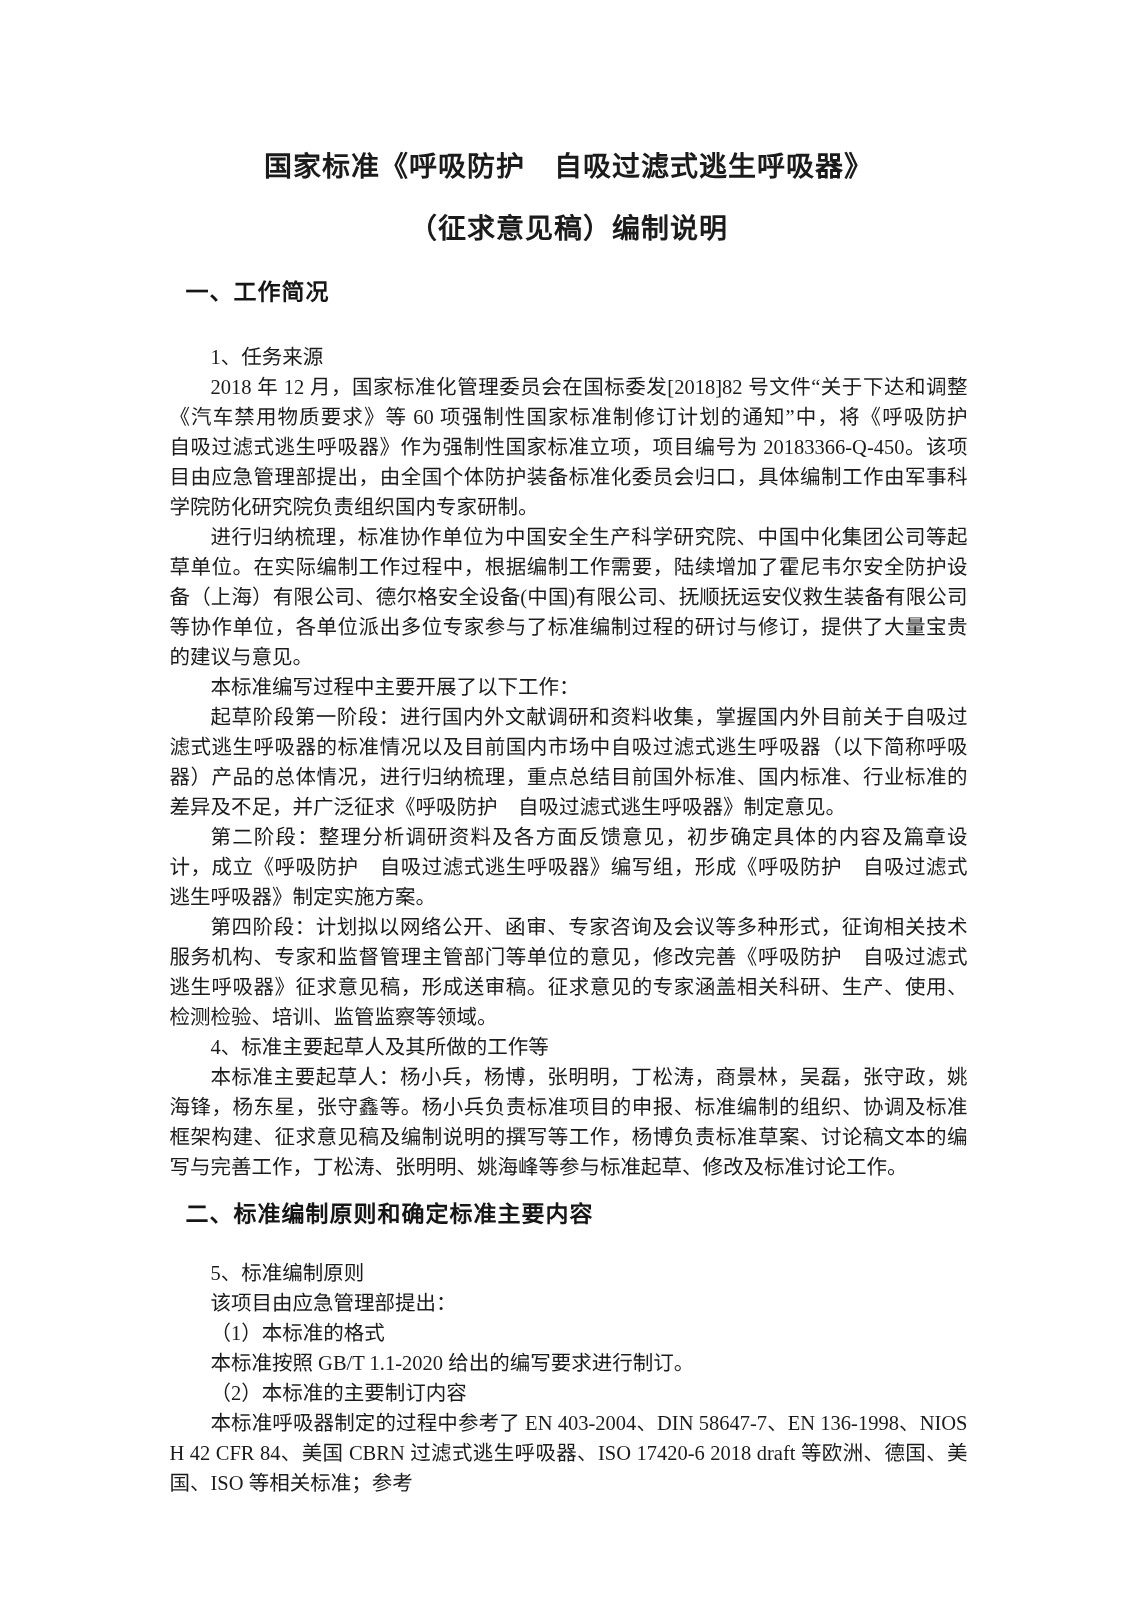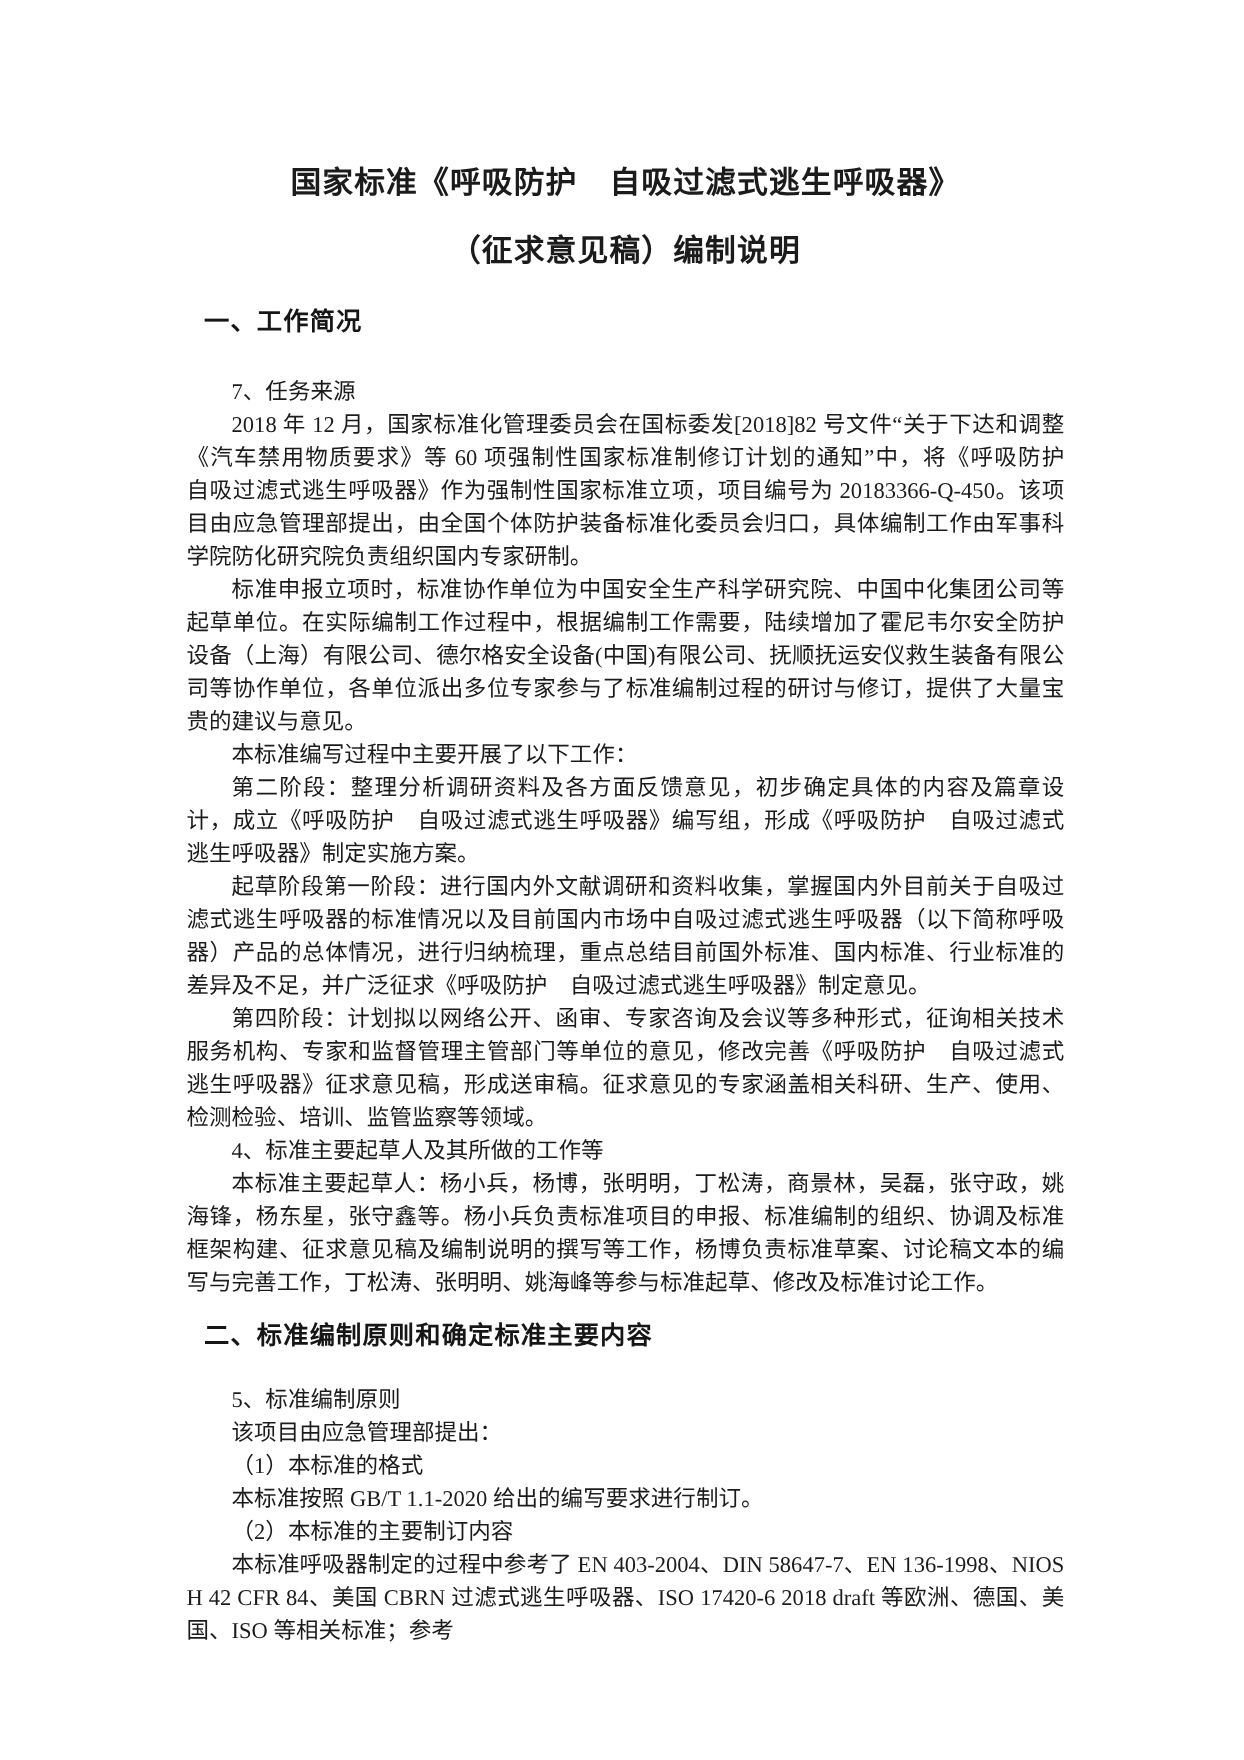--- a/index.html
+++ b/index.html
@@ -70,26 +70,26 @@
 
 <div class="page">
 
   <h1 class="doc-title">国家标准《呼吸防护　自吸过滤式逃生呼吸器》</h1>
 
   <h1 class="doc-title second">（征求意见稿）编制说明</h1>
 
   <h2 class="section-heading first">一、工作简况</h2>
 
   <div class="section-body first">
-    <p class="para">7、任务来源</p>
+    <p class="para">1、任务来源</p>
     <p class="para">2018 年 12 月，国家标准化管理委员会在国标委发[2018]82 号文件“关于下达和调整《汽车禁用物质要求》等 60 项强制性国家标准制修订计划的通知”中，将《呼吸防护　自吸过滤式逃生呼吸器》作为强制性国家标准立项，项目编号为 20183366-Q-450。该项目由应急管理部提出，由全国个体防护装备标准化委员会归口，具体编制工作由军事科学院防化研究院负责组织国内专家研制。</p>
-    <p class="para">标准申报立项时，标准协作单位为中国安全生产科学研究院、中国中化集团公司等起草单位。在实际编制工作过程中，根据编制工作需要，陆续增加了霍尼韦尔安全防护设备（上海）有限公司、德尔格安全设备(中国)有限公司、抚顺抚运安仪救生装备有限公司等协作单位，各单位派出多位专家参与了标准编制过程的研讨与修订，提供了大量宝贵的建议与意见。</p>
+    <p class="para">进行归纳梳理，标准协作单位为中国安全生产科学研究院、中国中化集团公司等起草单位。在实际编制工作过程中，根据编制工作需要，陆续增加了霍尼韦尔安全防护设备（上海）有限公司、德尔格安全设备(中国)有限公司、抚顺抚运安仪救生装备有限公司等协作单位，各单位派出多位专家参与了标准编制过程的研讨与修订，提供了大量宝贵的建议与意见。</p>
     <p class="para">本标准编写过程中主要开展了以下工作：</p>
+    <p class="para">起草阶段第一阶段：进行国内外文献调研和资料收集，掌握国内外目前关于自吸过滤式逃生呼吸器的标准情况以及目前国内市场中自吸过滤式逃生呼吸器（以下简称呼吸器）产品的总体情况，进行归纳梳理，重点总结目前国外标准、国内标准、行业标准的差异及不足，并广泛征求《呼吸防护　自吸过滤式逃生呼吸器》制定意见。</p>
     <p class="para">第二阶段：整理分析调研资料及各方面反馈意见，初步确定具体的内容及篇章设计，成立《呼吸防护　自吸过滤式逃生呼吸器》编写组，形成《呼吸防护　自吸过滤式逃生呼吸器》制定实施方案。</p>
-    <p class="para">起草阶段第一阶段：进行国内外文献调研和资料收集，掌握国内外目前关于自吸过滤式逃生呼吸器的标准情况以及目前国内市场中自吸过滤式逃生呼吸器（以下简称呼吸器）产品的总体情况，进行归纳梳理，重点总结目前国外标准、国内标准、行业标准的差异及不足，并广泛征求《呼吸防护　自吸过滤式逃生呼吸器》制定意见。</p>
     <p class="para">第四阶段：计划拟以网络公开、函审、专家咨询及会议等多种形式，征询相关技术服务机构、专家和监督管理主管部门等单位的意见，修改完善《呼吸防护　自吸过滤式逃生呼吸器》征求意见稿，形成送审稿。征求意见的专家涵盖相关科研、生产、使用、检测检验、培训、监管监察等领域。</p>
     <p class="para">4、标准主要起草人及其所做的工作等</p>
     <p class="para">本标准主要起草人：杨小兵，杨博，张明明，丁松涛，商景林，吴磊，张守政，姚海锋，杨东星，张守鑫等。杨小兵负责标准项目的申报、标准编制的组织、协调及标准框架构建、征求意见稿及编制说明的撰写等工作，杨博负责标准草案、讨论稿文本的编写与完善工作，丁松涛、张明明、姚海峰等参与标准起草、修改及标准讨论工作。</p>
   </div>
 
   <h2 class="section-heading second">二、标准编制原则和确定标准主要内容</h2>
 
   <div class="section-body second">
     <p class="para">5、标准编制原则</p>
     <p class="para">该项目由应急管理部提出：</p>

